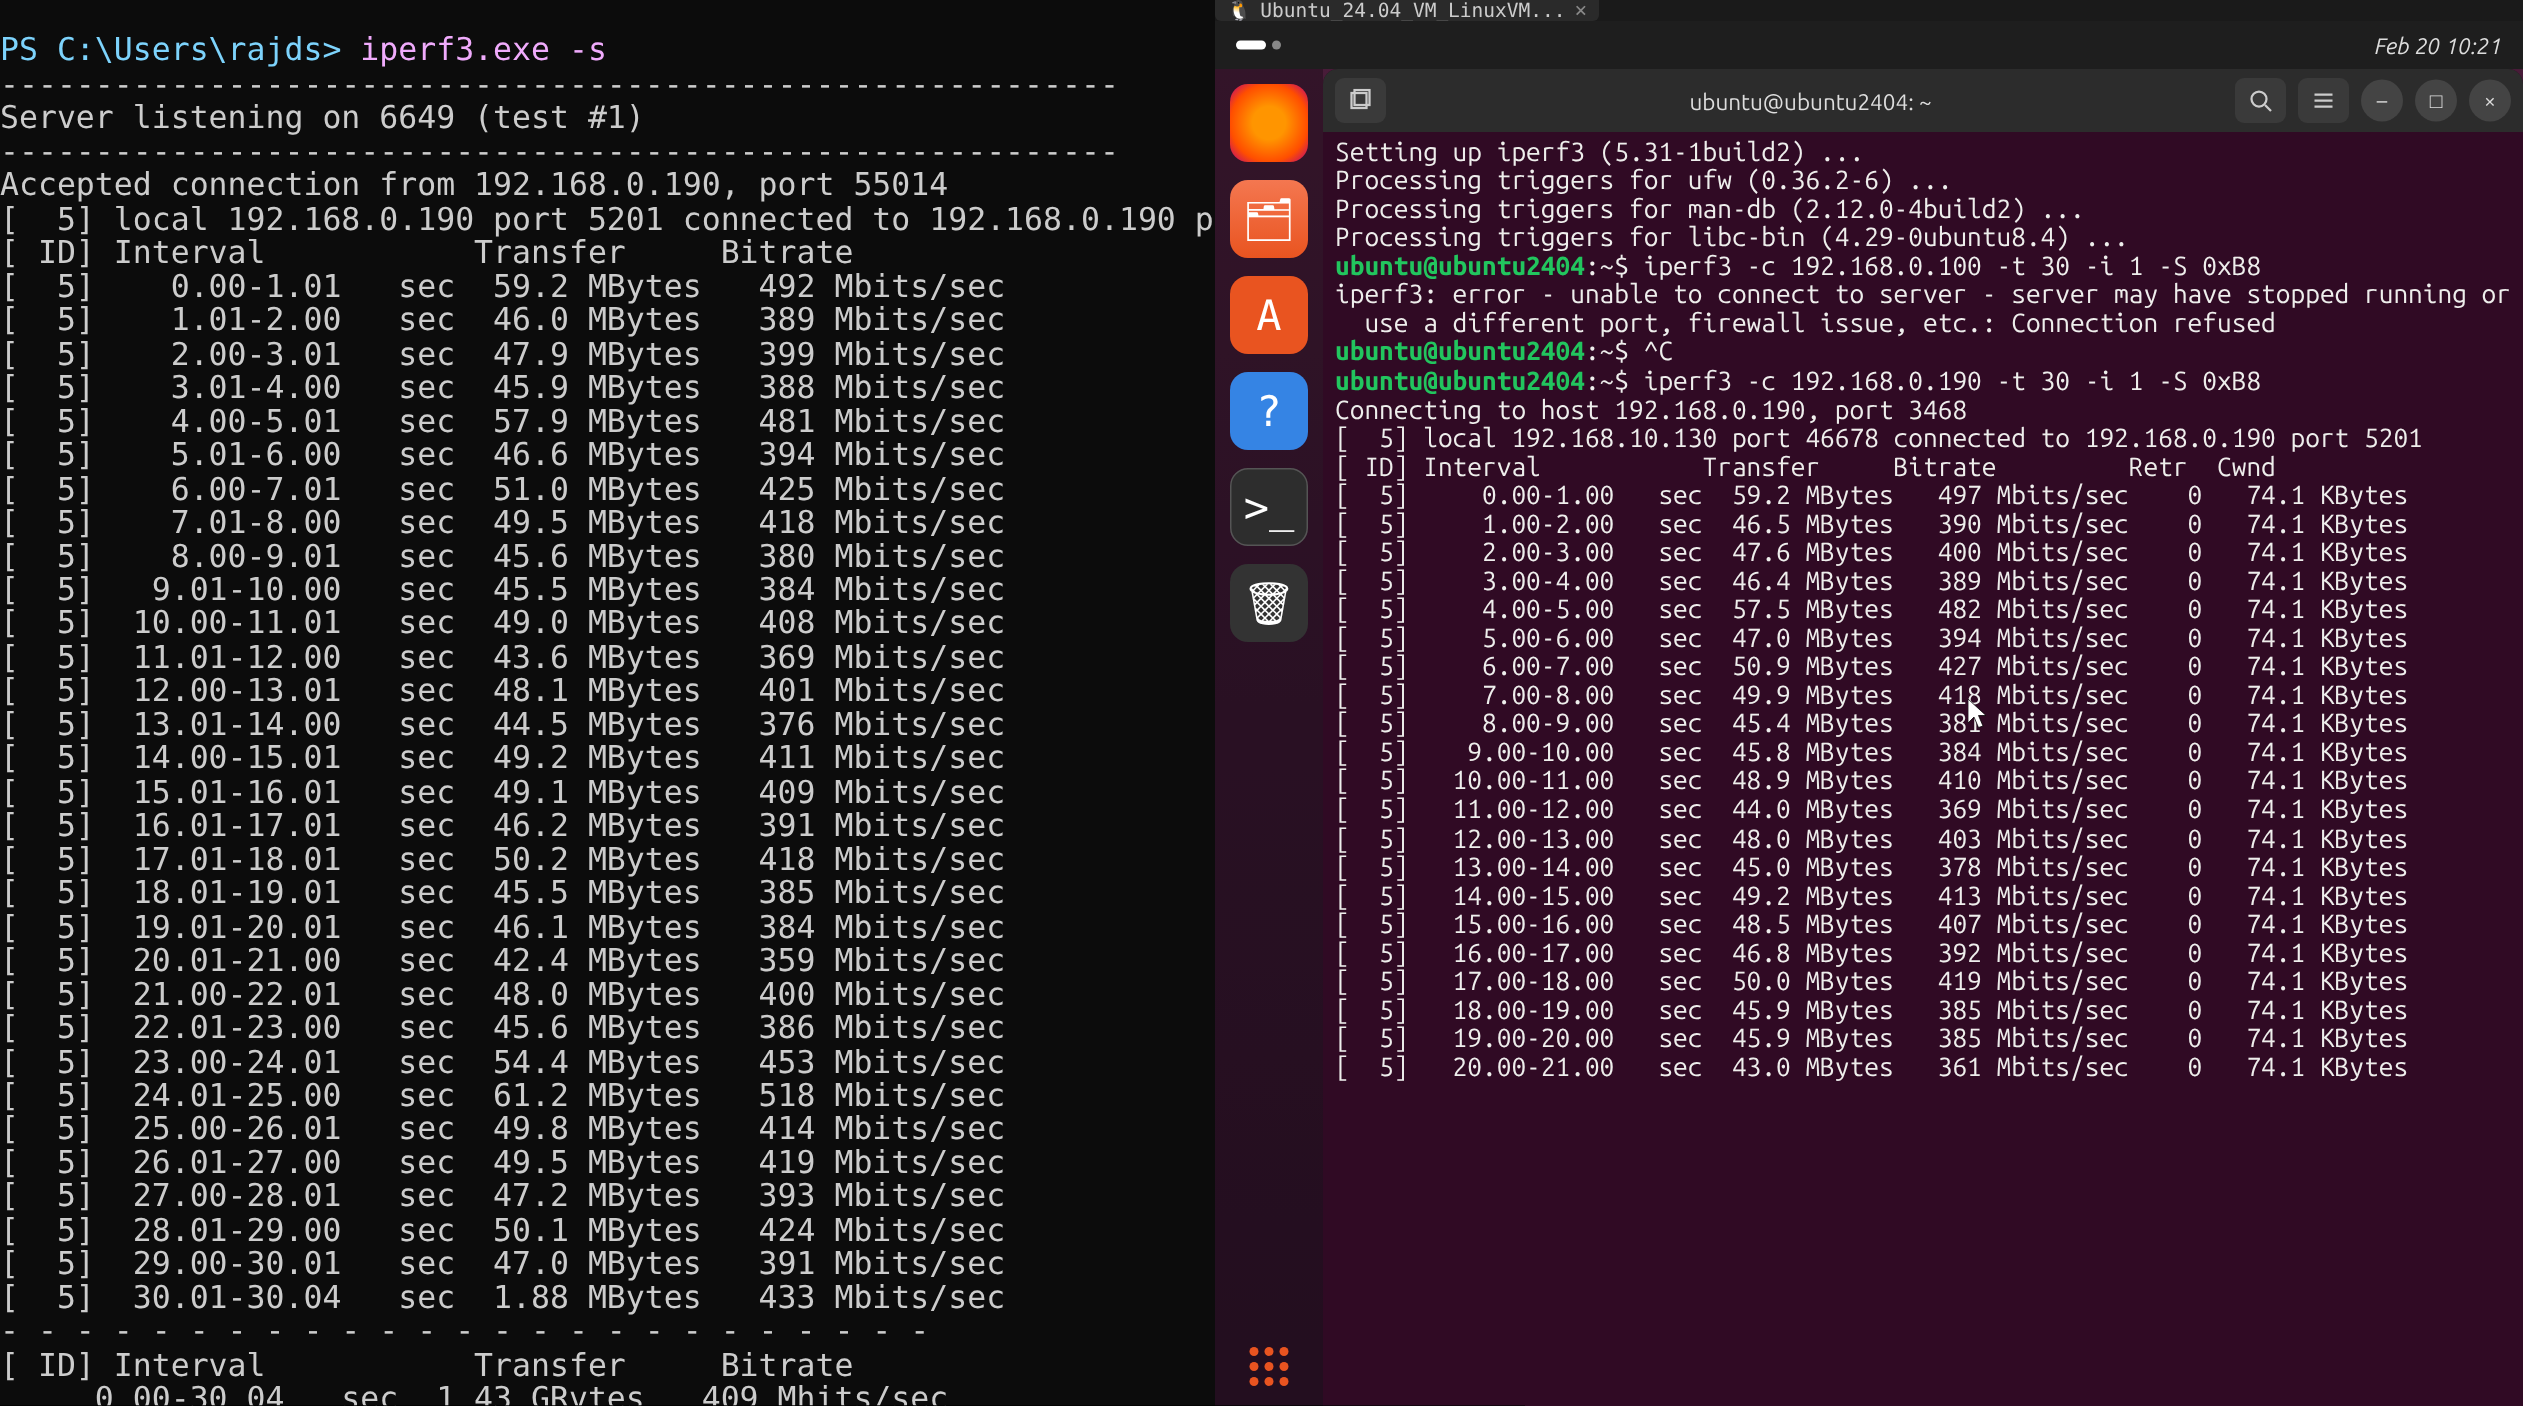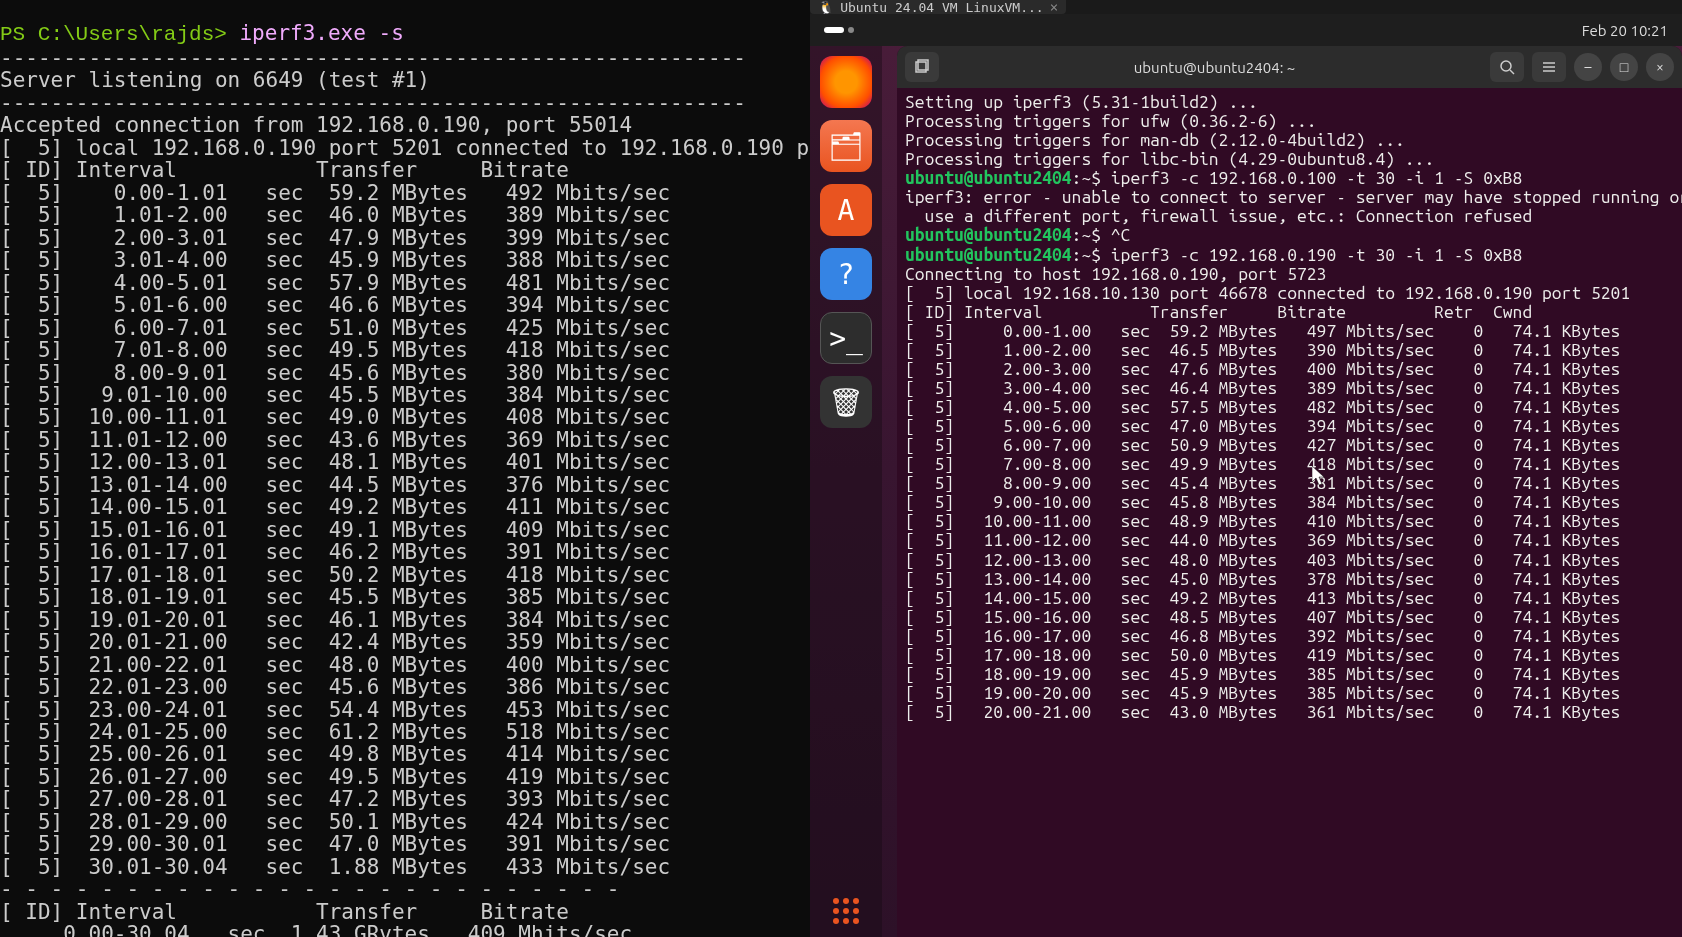--- a/index.html
+++ b/index.html
@@ -14,21 +14,21 @@
   .left-panel {
     width: 810px;
     height: 937px;
     background: #0c0c0c;
     color: #cccccc;
     font-size: 21px;
     line-height: 1.07;
     overflow: hidden;
     white-space: pre;
   }
-  .left-panel .prompt { color: #84cc16; font-family: Liberation Mono, monospace; }
+  .left-panel .prompt { color: #7dd3fc; }
   .left-panel .cmd { color: #f0abfc; }
   .left-panel .dashes { color: #cccccc; }
 
   .right-panel {
     width: 872px;
     height: 937px;
     background: linear-gradient(180deg, #4a1d3a 0%, #381530 50%, #2d1128 100%);
     position: relative;
     display: flex;
     flex-direction: column;
@@ -62,21 +62,21 @@
     font-family: 'Ubuntu', sans-serif;
     font-size: 15px;
   }
   .activities-dots {
     display: flex;
     gap: 4px;
     align-items: center;
   }
   .pill { width: 20px; height: 6px; border-radius: 3px; background: #fff; }
   .circle-dot { width: 6px; height: 6px; border-radius: 50%; background: #888; }
-  .clock { color: #ddd; }
+  .clock { color: #ddd; font-style: italic; }
   .desktop-area {
     flex: 1;
     display: flex;
     position: relative;
   }
   .dock {
     width: 72px;
     background: rgba(20,10,18,0.4);
     display: flex;
     flex-direction: column;
@@ -111,21 +111,20 @@
     position: absolute;
     top: 0;
     left: 0;
     right: 0;
     bottom: 0;
     background: #300a24;
     display: flex;
     flex-direction: column;
     border-radius: 10px 10px 0 0;
     overflow: hidden;
-    margin-left: 15px;
   }
   .term-titlebar {
     height: 42px;
     background: #2c2c2c;
     display: flex;
     align-items: center;
     padding: 0 8px;
     gap: 8px;
     font-family: 'Ubuntu', sans-serif;
     color: #ddd;
@@ -297,21 +296,21 @@
         </div>
         <div class="term-body"><span>Setting up iperf3 (5.31-1build2) ...</span>
 <span>Processing triggers for ufw (0.36.2-6) ...</span>
 <span>Processing triggers for man-db (2.12.0-4build2) ...</span>
 <span>Processing triggers for libc-bin (4.29-0ubuntu8.4) ...</span>
 <span class="prompt-user">ubuntu@ubuntu2404</span><span class="prompt-sep">:~$ </span><span>iperf3 -c 192.168.0.100 -t 30 -i 1 -S 0xB8</span>
 <span>iperf3: error - unable to connect to server - server may have stopped running or</span>
 <span>  use a different port, firewall issue, etc.: Connection refused</span>
 <span class="prompt-user">ubuntu@ubuntu2404</span><span class="prompt-sep">:~$ </span><span>^C</span>
 <span class="prompt-user">ubuntu@ubuntu2404</span><span class="prompt-sep">:~$ </span><span>iperf3 -c 192.168.0.190 -t 30 -i 1 -S 0xB8</span>
-<span>Connecting to host 192.168.0.190, port 5723</span>
+<span>Connecting to host 192.168.0.190, port 3468</span>
 <span>[  5] local 192.168.10.130 port 46678 connected to 192.168.0.190 port 5201</span>
 <span>[ ID] Interval           Transfer     Bitrate         Retr  Cwnd</span>
 <div id="right-rows">[  5]     0.00-1.00   sec  59.2 MBytes   497 Mbits/sec    0   74.1 KBytes
 [  5]     1.00-2.00   sec  46.5 MBytes   390 Mbits/sec    0   74.1 KBytes
 [  5]     2.00-3.00   sec  47.6 MBytes   400 Mbits/sec    0   74.1 KBytes
 [  5]     3.00-4.00   sec  46.4 MBytes   389 Mbits/sec    0   74.1 KBytes
 [  5]     4.00-5.00   sec  57.5 MBytes   482 Mbits/sec    0   74.1 KBytes
 [  5]     5.00-6.00   sec  47.0 MBytes   394 Mbits/sec    0   74.1 KBytes
 [  5]     6.00-7.00   sec  50.9 MBytes   427 Mbits/sec    0   74.1 KBytes
 [  5]     7.00-8.00   sec  49.9 MBytes   418 Mbits/sec    0   74.1 KBytes

